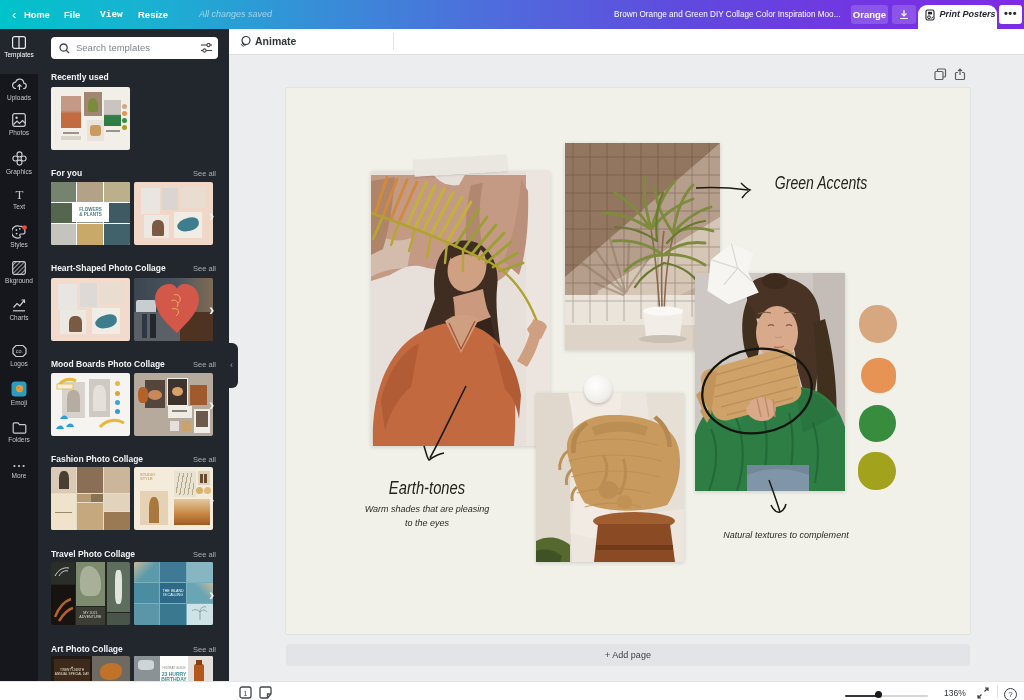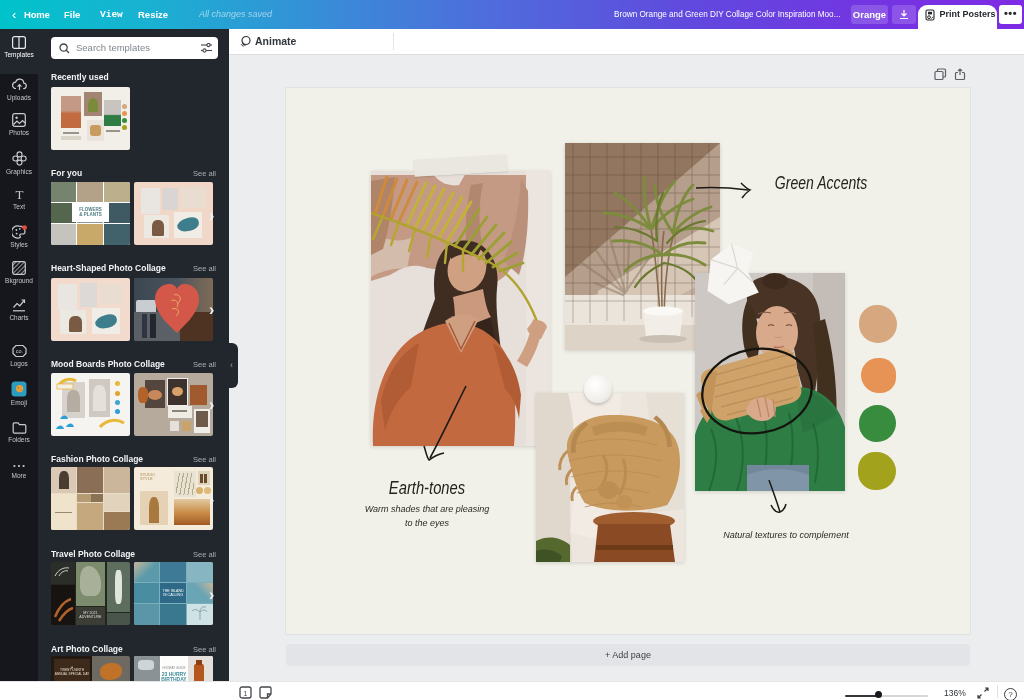--- a/index.html
+++ b/index.html
@@ -33,21 +33,21 @@
   <div class="tb-item" style="left:180px;font-weight:normal;font-style:italic;color:rgba(255,255,255,0.55);font-size:9px;margin-left:19px;">All changes saved</div>
   <div class="tb-item" style="left:614px;width:226px;text-align:center;font-weight:normal;font-size:8.2px;white-space:nowrap;overflow:hidden;">Brown Orange and Green DIY Collage Color Inspiration Moo...</div>
   <div class="abs" style="left:851px;top:5px;width:37px;height:19px;background:rgba(255,255,255,0.17);border-radius:3px;text-align:center;line-height:19px;font-size:9.5px;font-weight:bold;color:#fff;">Orange</div>
   <div class="abs" style="left:892px;top:5px;width:24px;height:19px;background:rgba(255,255,255,0.17);border-radius:3px;">
     <svg width="24" height="19" viewBox="0 0 24 19">
         <g stroke="#fff" stroke-width="1.2" fill="none">
           <path d="M12 5v6M9.5 8.5L12 11l2.5-2.5M8 13.5h8"></path>
         </g>
       </svg>
   </div>
-  <div class="abs" style="left:918px;top:5px;width:79px;height:34px;background:#fff;border-radius:9px;color:#24282d;font-size:9.5px;font-weight:bold;line-height:19px;">
+  <div class="abs" style="left:918px;top:5px;width:79px;height:34px;background:#fff;border-radius:9px;color:#24282d;font-size:9.5px;font-weight:bold;line-height:19px;font-style:italic;">
     <svg style="position:absolute;left:6px;top:3.5px" width="12" height="12" viewBox="0 0 12 12">
         <rect x="2" y="1" width="8" height="10" rx="1.5" fill="none" stroke="#24282d" stroke-width="1.1"></rect>
         <rect x="4" y="2.8" width="4" height="2.6" fill="#24282d"></rect>
         <circle cx="5" cy="8.2" r="1.4" fill="none" stroke="#24282d" stroke-width="1"></circle>
         <path d="M7.2 9.6l2-2" stroke="#24282d" stroke-width="1"></path>
       </svg>
     <span style="position:absolute;left:20px;top:0;width:59px;text-align:center;font-size:9px;white-space:nowrap;">Print Posters</span>
   </div>
   <div class="abs" style="left:999px;top:5px;width:23px;height:19px;background:#fff;border-radius:3px;text-align:center;line-height:16px;font-size:11px;font-weight:bold;color:#24282d;letter-spacing:0.5px;">•••</div>
 </div>

